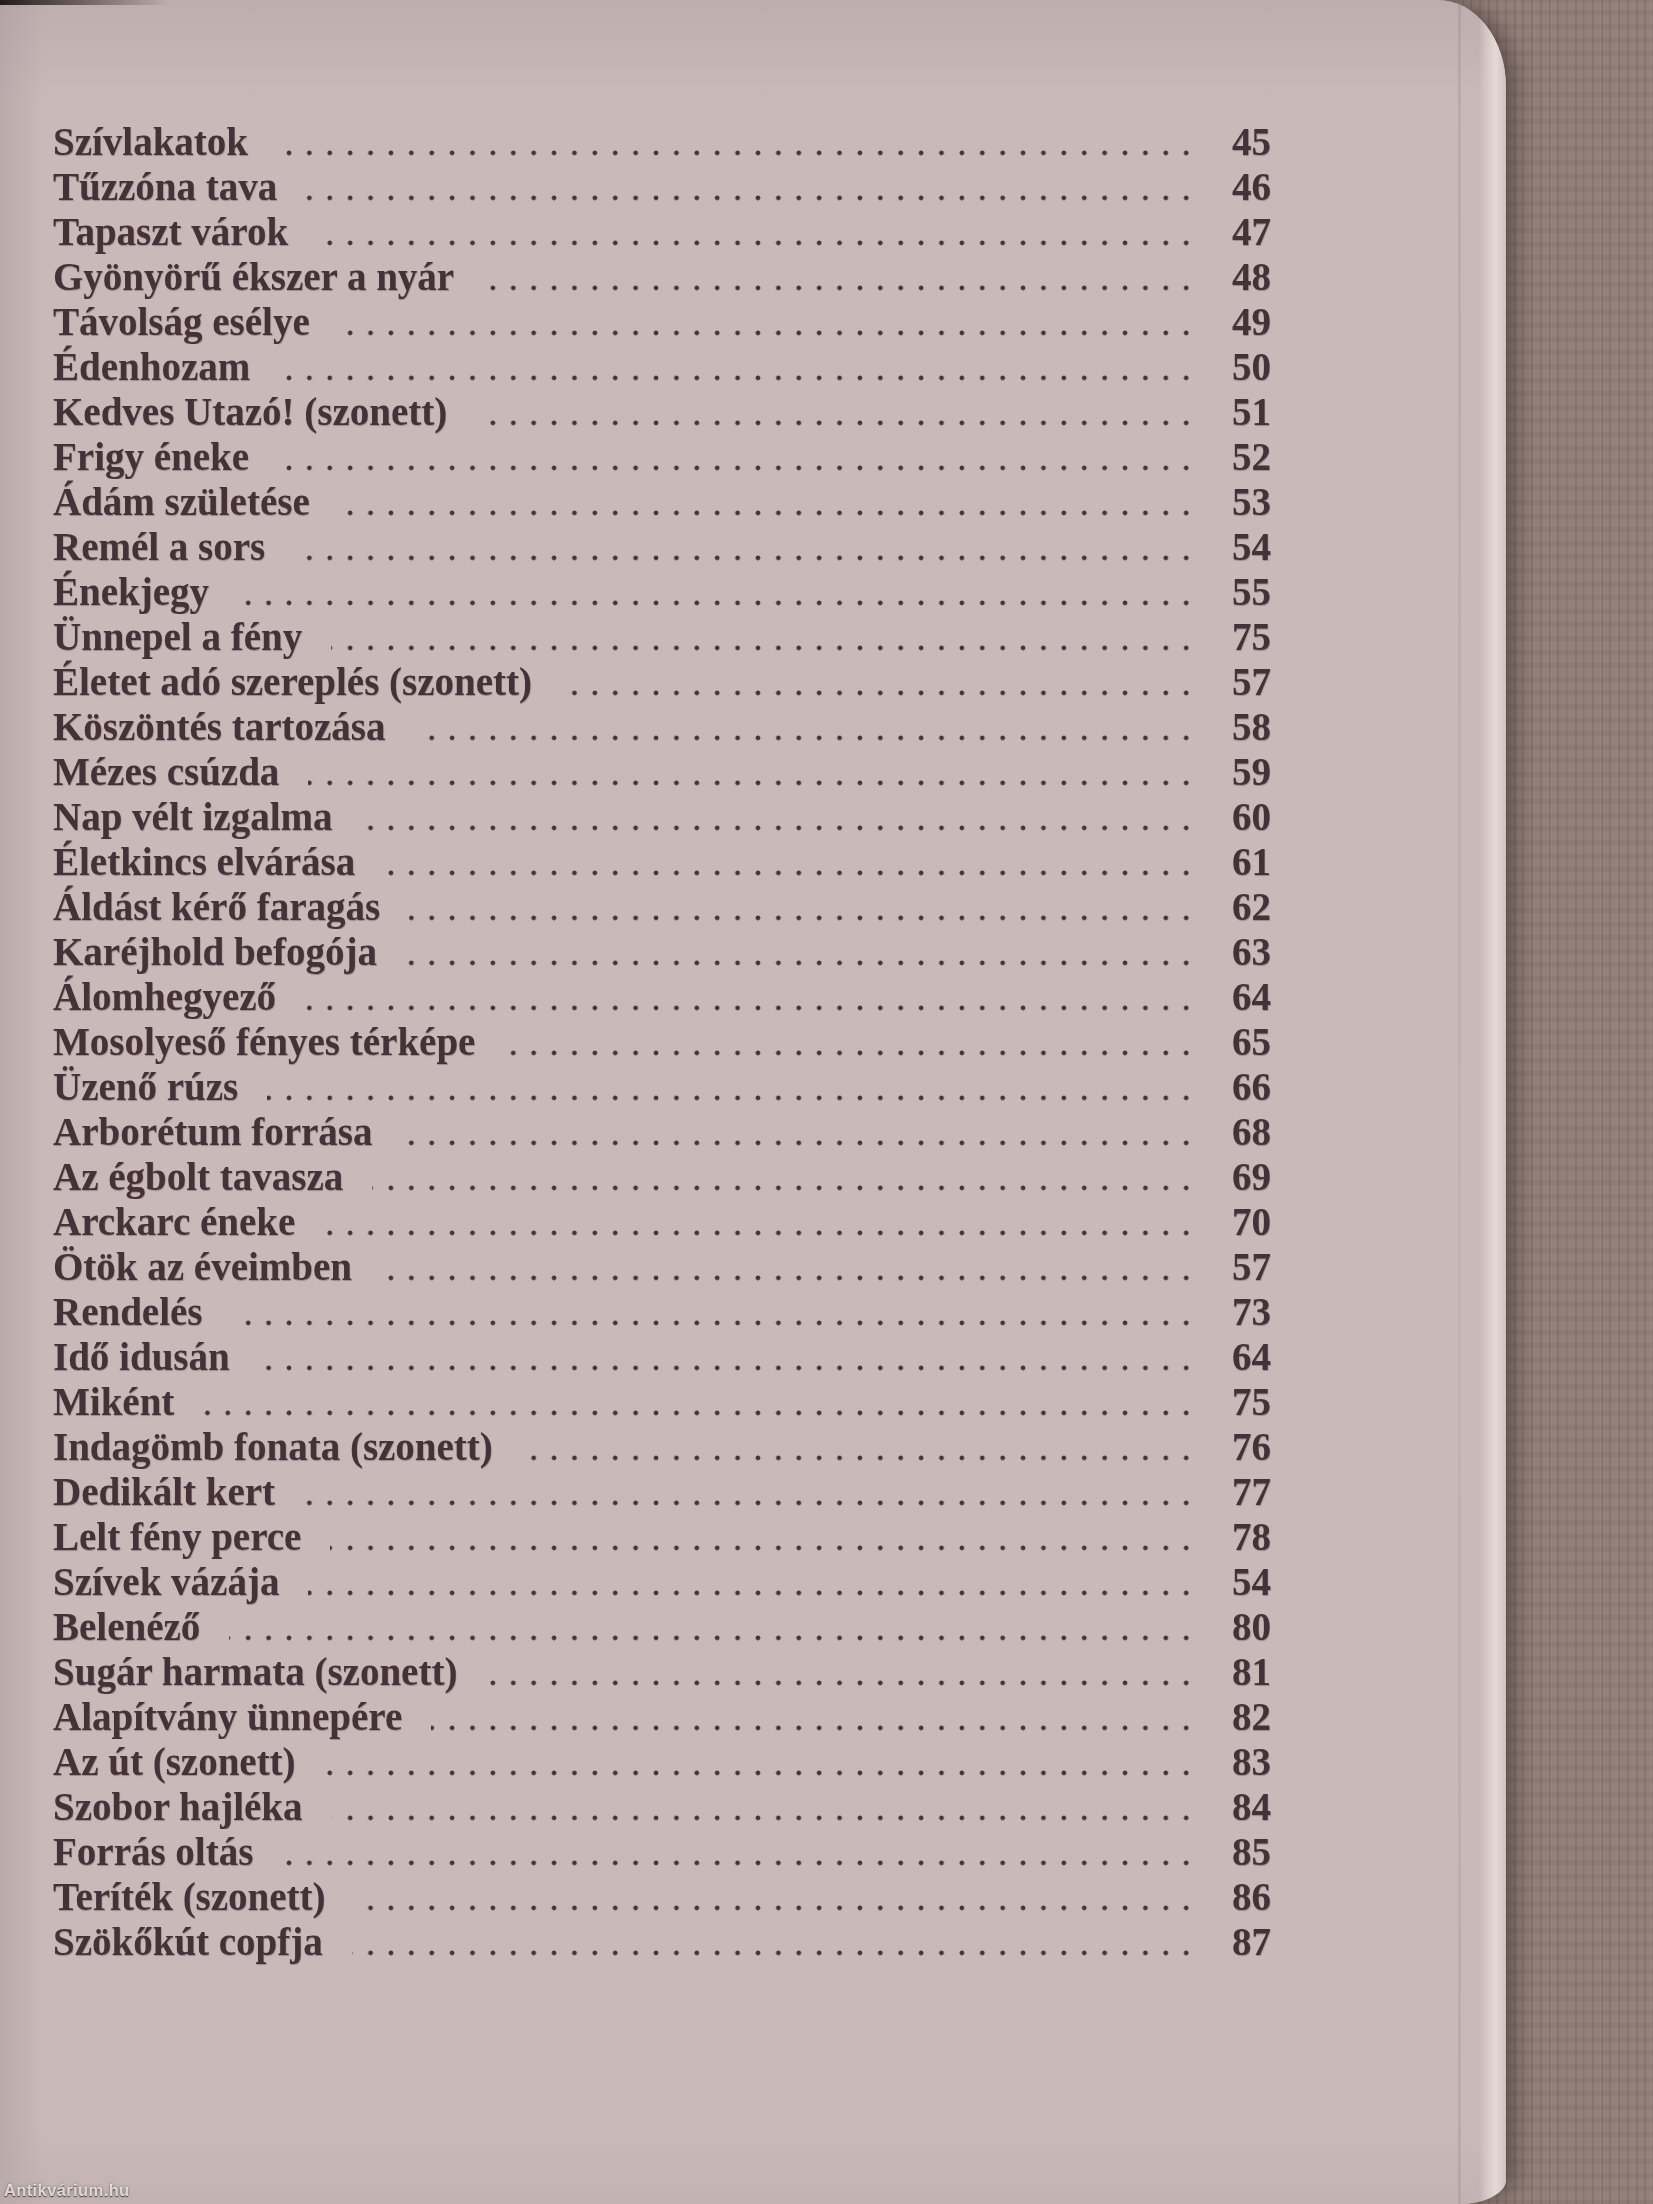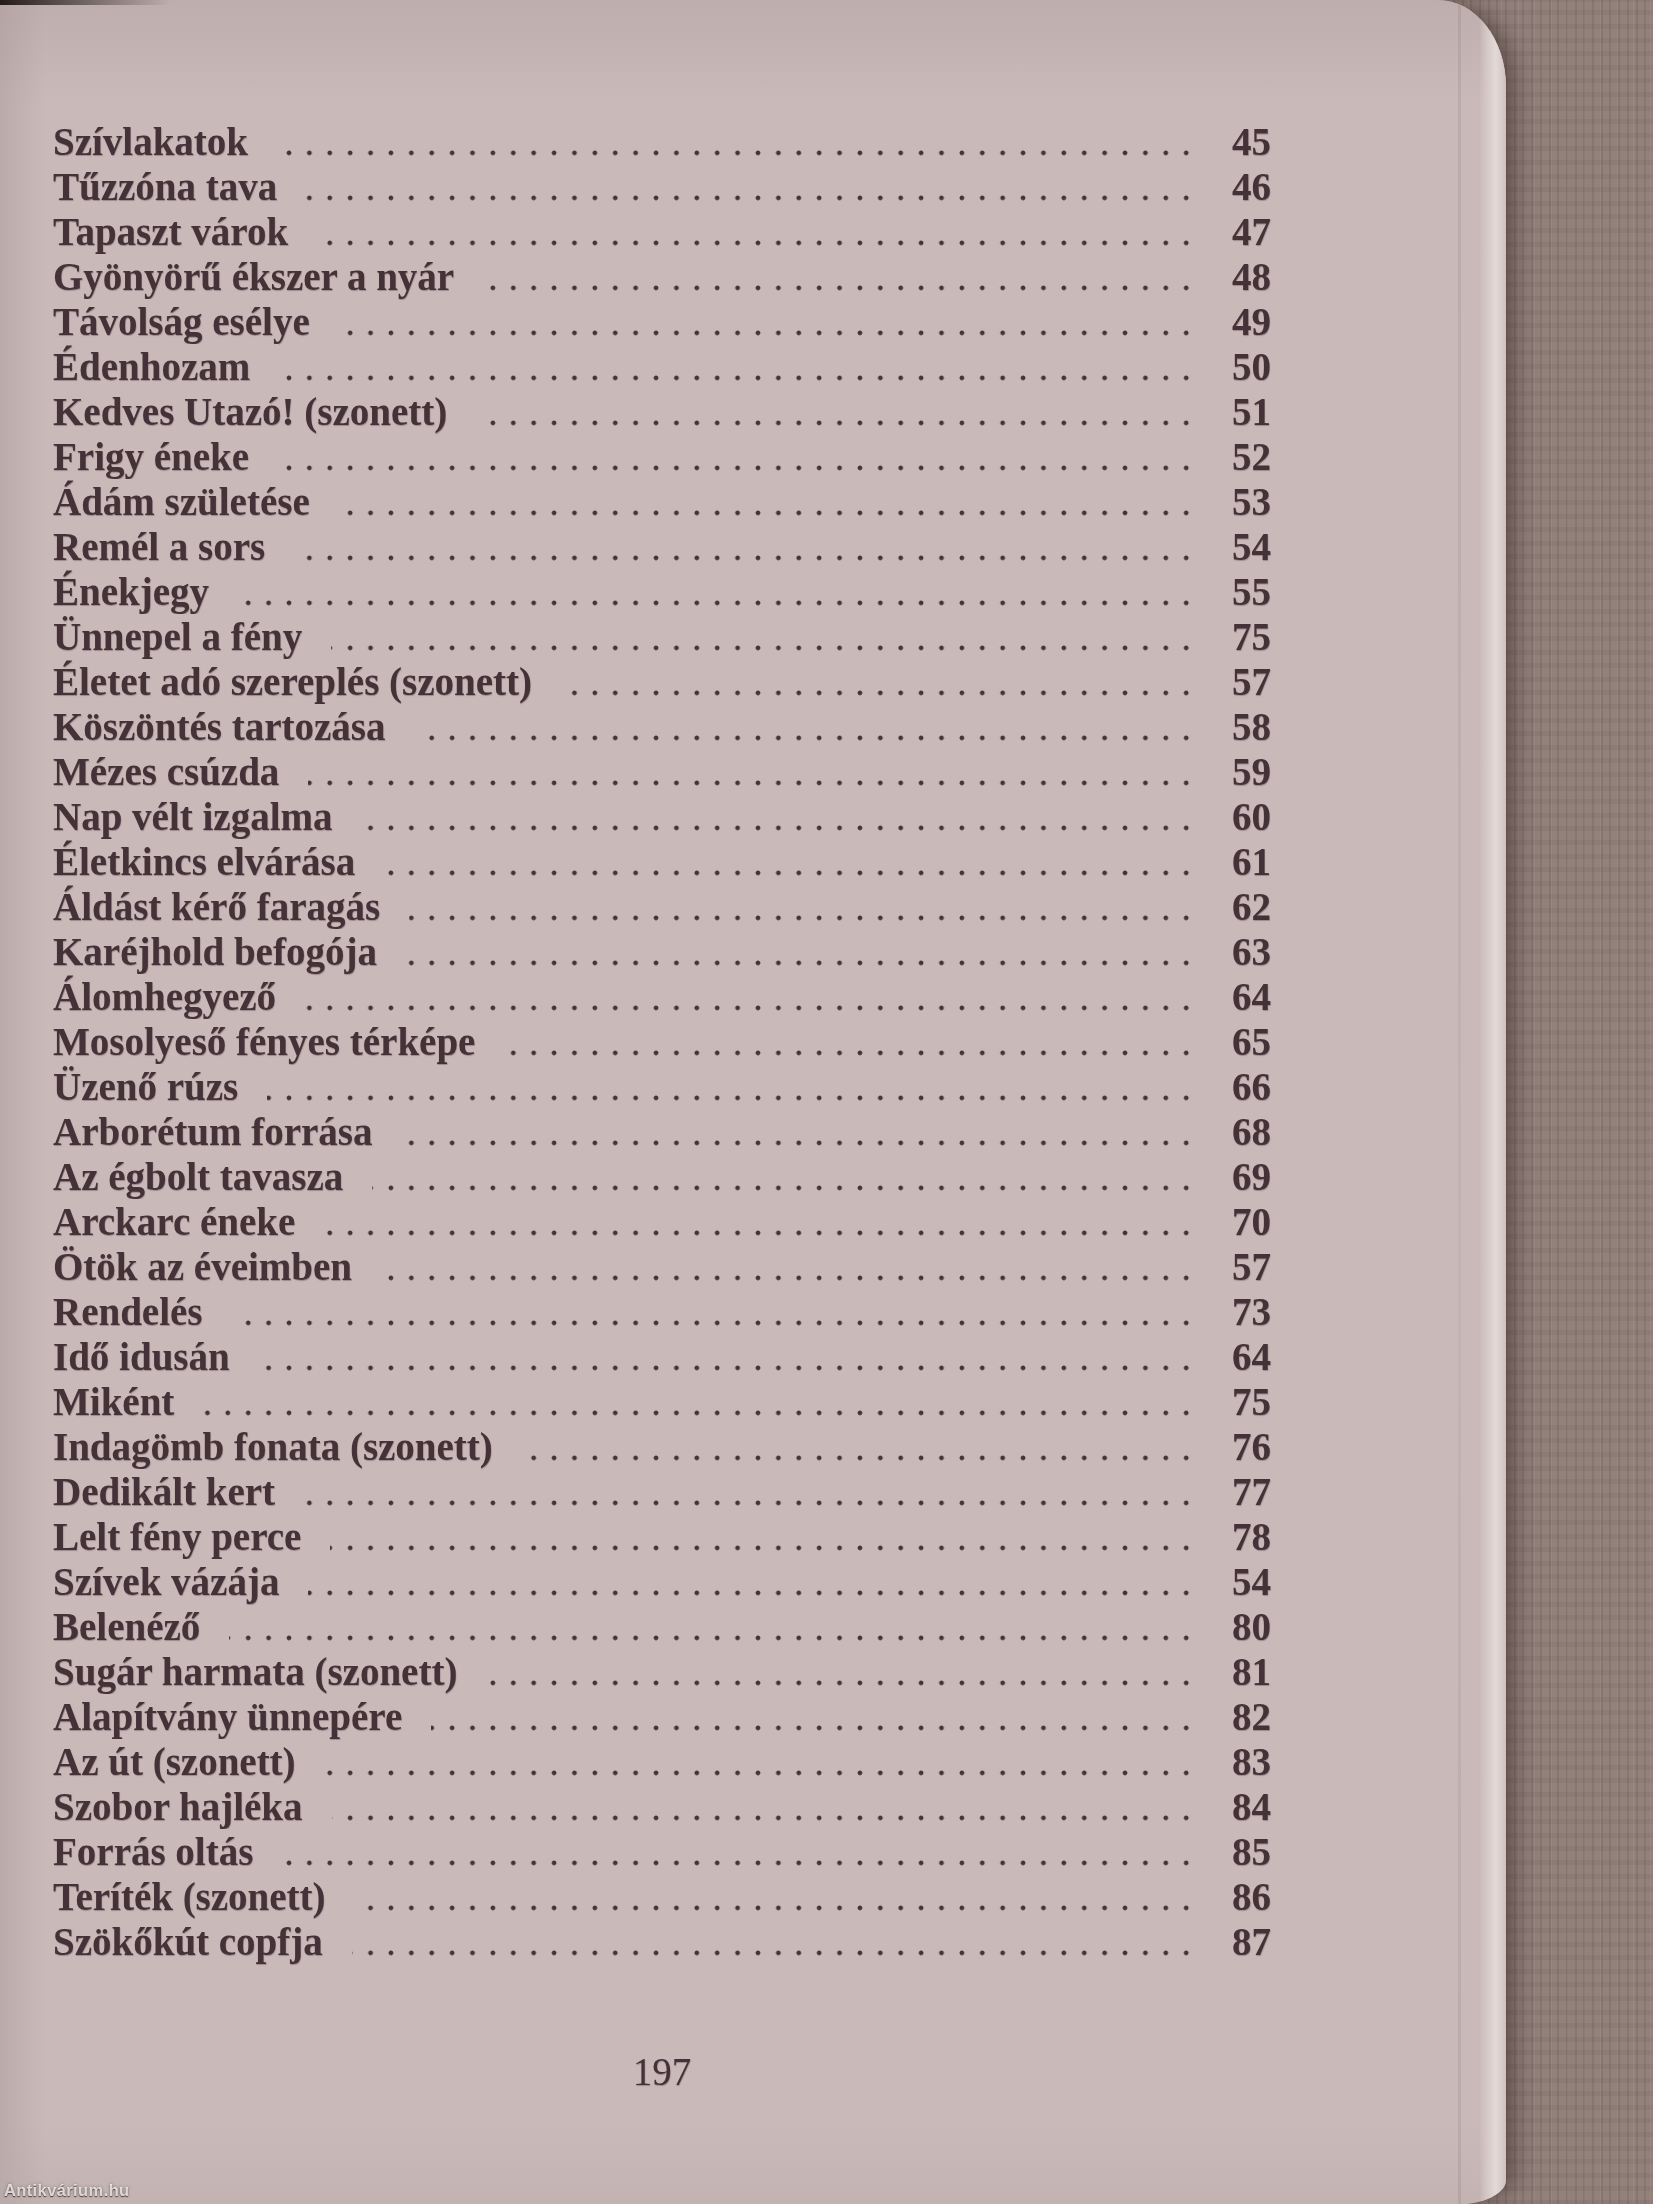--- a/index.html
+++ b/index.html
@@ -322,21 +322,20 @@
         <span class="num">86</span>
       </div>
 
       <div class="row">
         <span class="dots"></span>
         <span class="title">Szökőkút copfja</span>
         <span class="num">87</span>
       </div>
     </div>
 
-  <div class="folio">197</div>
 
   <div class="page-fold"></div>
   <div class="page-edge"></div>
 </div>
 
 <div class="scan-sliver"></div>
 <div class="watermark">Antikvárium.hu</div>
 
 
 </body></html>

